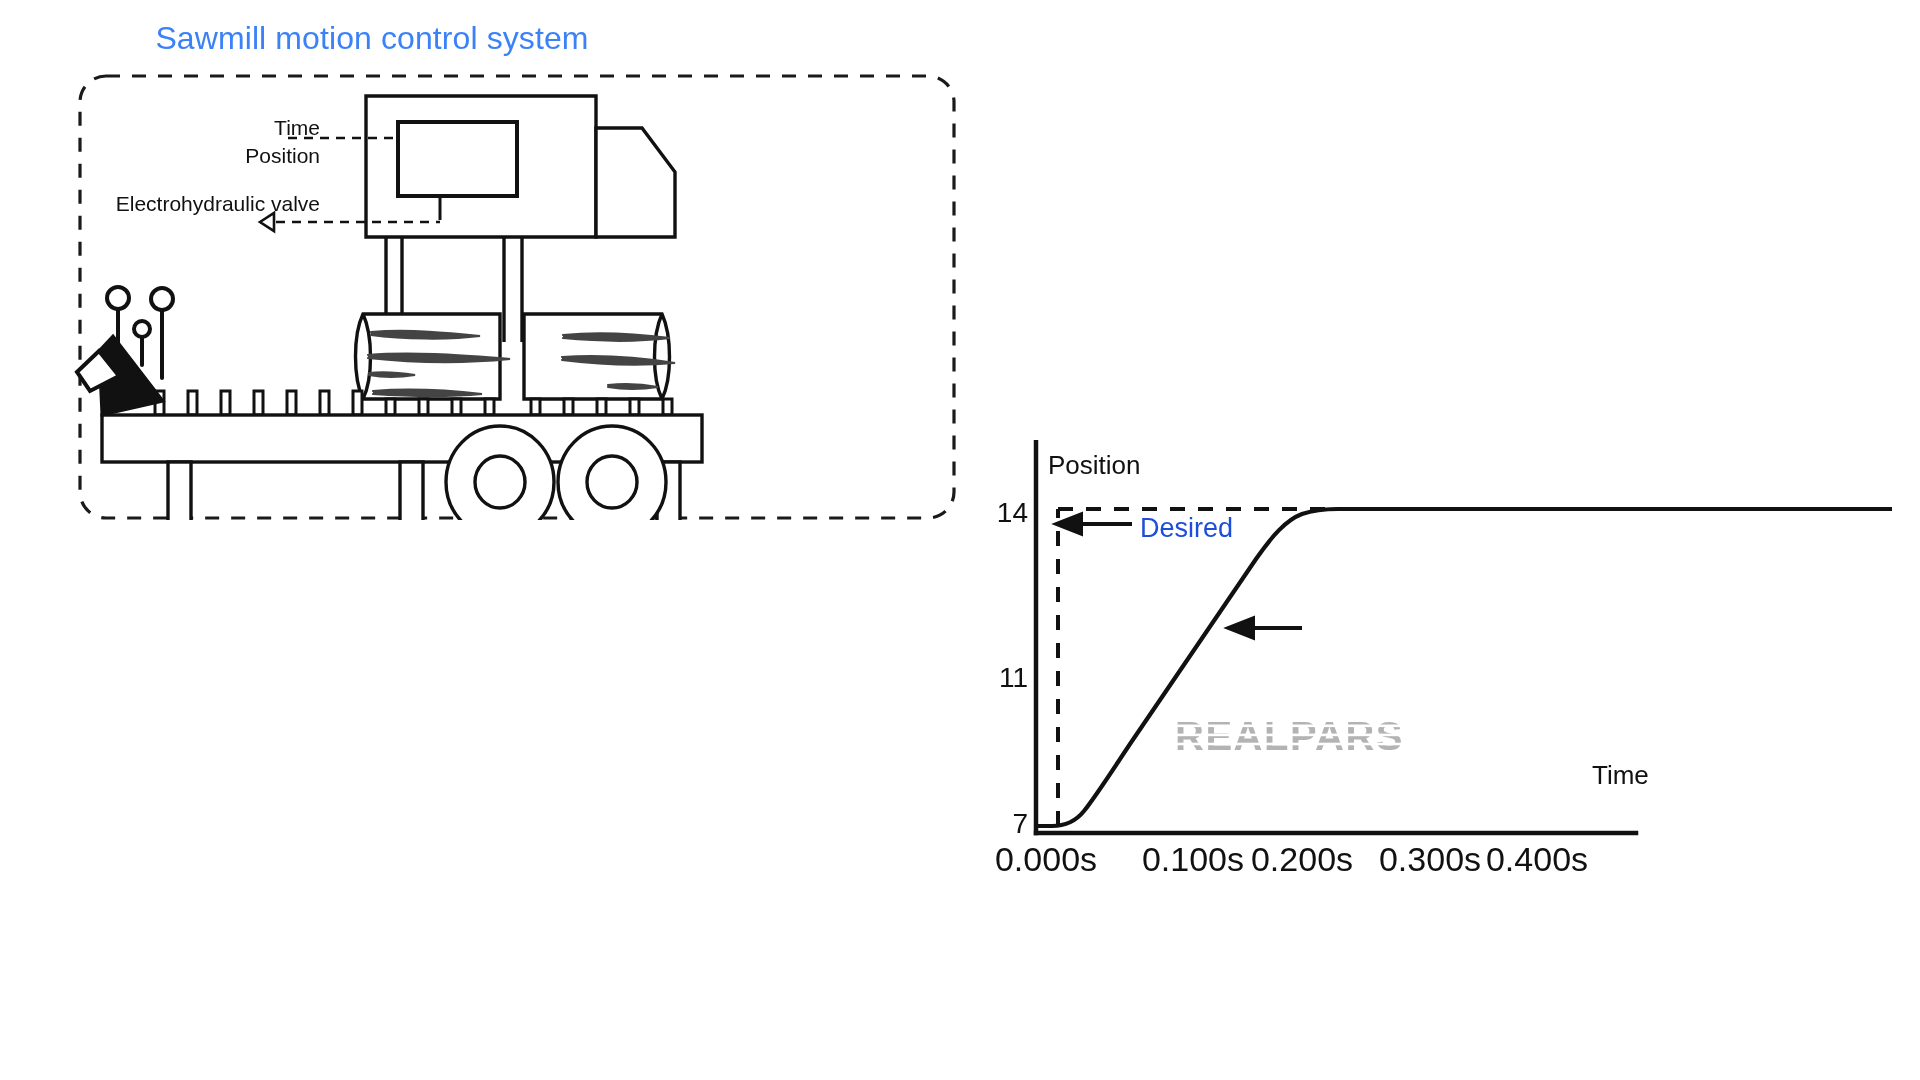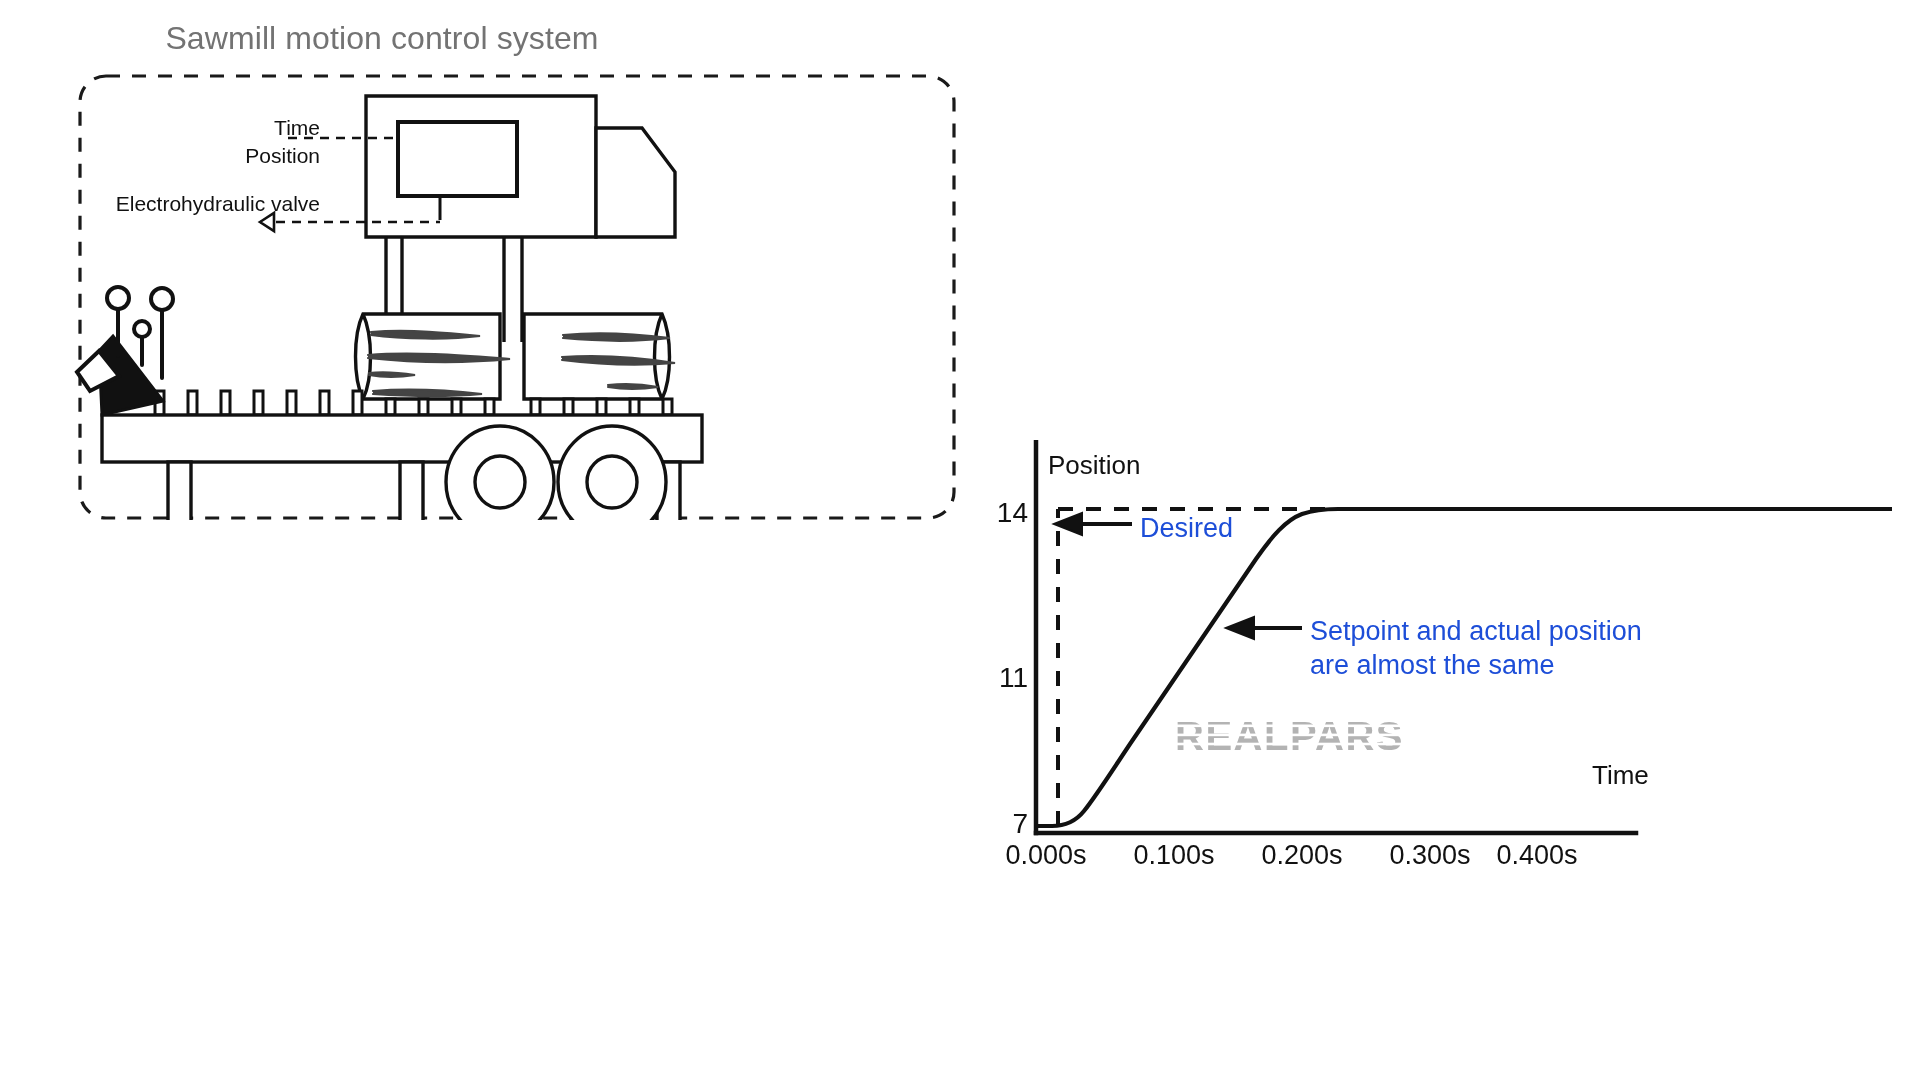--- a/index.html
+++ b/index.html
@@ -21,30 +21,30 @@
   #illustration-panel {
     position: absolute;
     left: 0px;
     top: 0px;
     width: 980px;
     height: 560px;
   }
 
   #illustration-title {
     position: absolute;
-    left: 12px;
+    left: 2px;
     top: 20px;
     width: 980px;
     text-align: center;
     padding-right: 240px;
     box-sizing: border-box;
     font-size: 32px;
     font-weight: 400;
     letter-spacing: .1px;
-    color: #737373;
+    color: #3b82f6;
   }
 
   #illustration-frame {
     position: absolute;
     left: 78px;
     top: 74px;
     width: 878px;
     height: 446px;
   }
 
@@ -101,27 +101,27 @@
     width: 52px;
     text-align: right;
   }
   #ytick-14 { left: -4px; top: 46px; margin-top: 11px; }
   #ytick-12 { left: -4px; top: 222px; }
   #ytick-10 { left: -4px; top: 368px; }
 
   .xtick {
     position: absolute;
     top: 400px;
-    font-size: 27px;
+    font-size: 34px;
     color: #111111;
     width: 140px;
     text-align: center;
   }
   #xtick-0 { left: -4px; }
-  #xtick-1 { left: 124px; }
+  #xtick-1 { left: 124px; text-align: right; }
   #xtick-2 { left: 252px; }
   #xtick-3 { left: 380px; }
   #xtick-4 { left: 487px; }
 
   .annotation {
     position: absolute;
     font-size: 27px;
     line-height: 34px;
     color: #1d4ed8;
     white-space: pre-line;
@@ -292,22 +292,20 @@
   <div class="ytick" id="ytick-12">11</div>
   <div class="ytick" id="ytick-10">7</div>
 
   <div class="xtick" id="xtick-0">0.000s</div>
   <div class="xtick" id="xtick-1">0.100s</div>
   <div class="xtick" id="xtick-2">0.200s</div>
   <div class="xtick" id="xtick-3">0.300s</div>
   <div class="xtick" id="xtick-4">0.400s</div>
 
   <div class="annotation" id="annotation-desired">Desired</div>
-  <div class="annotation" id="annotation-setpoint">Setpoint and actual position
-are almost the same</div>
 </div>
 
 <svg id="watermark" viewBox="0 0 300 40">
   <defs>
     <mask id="stripe-mask">
       <rect x="0" y="0" width="300" height="40" fill="#ffffff"></rect>
       <rect x="0" y="8.5" width="300" height="2.6" fill="#000000"></rect>
       <rect x="0" y="17.6" width="300" height="2.6" fill="#000000"></rect>
       <rect x="0" y="26.7" width="300" height="2.6" fill="#000000"></rect>
     </mask>

